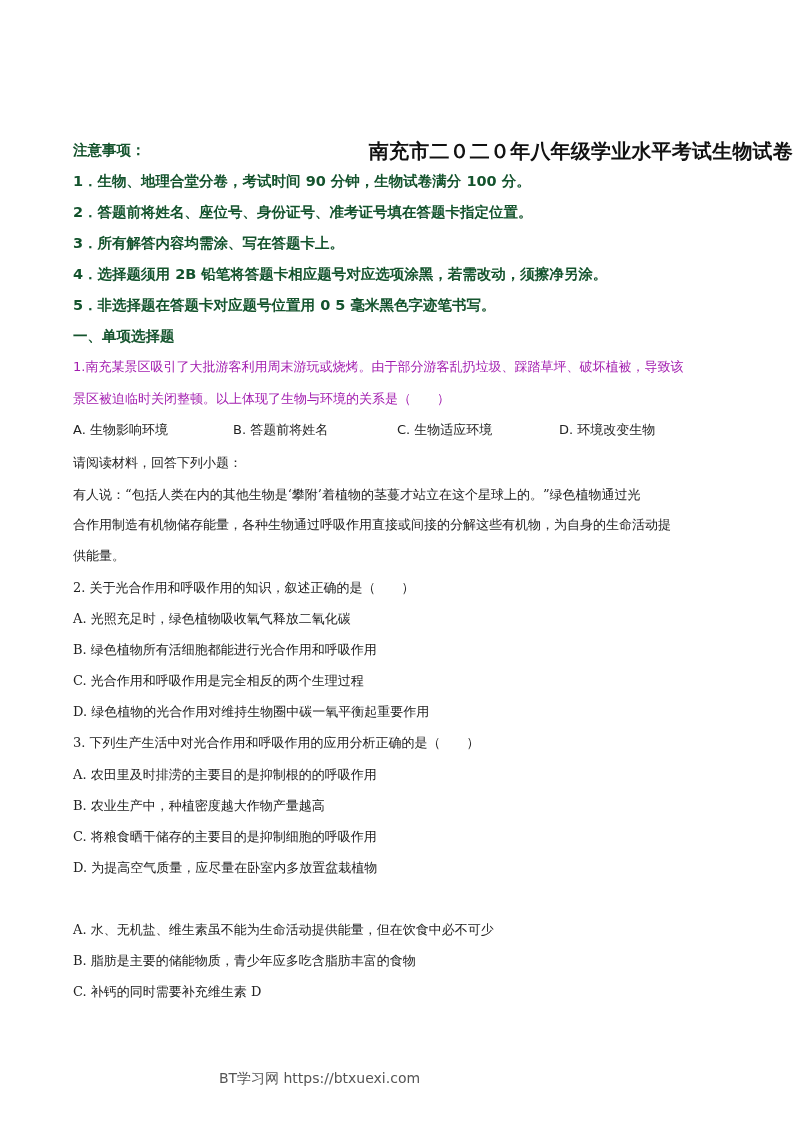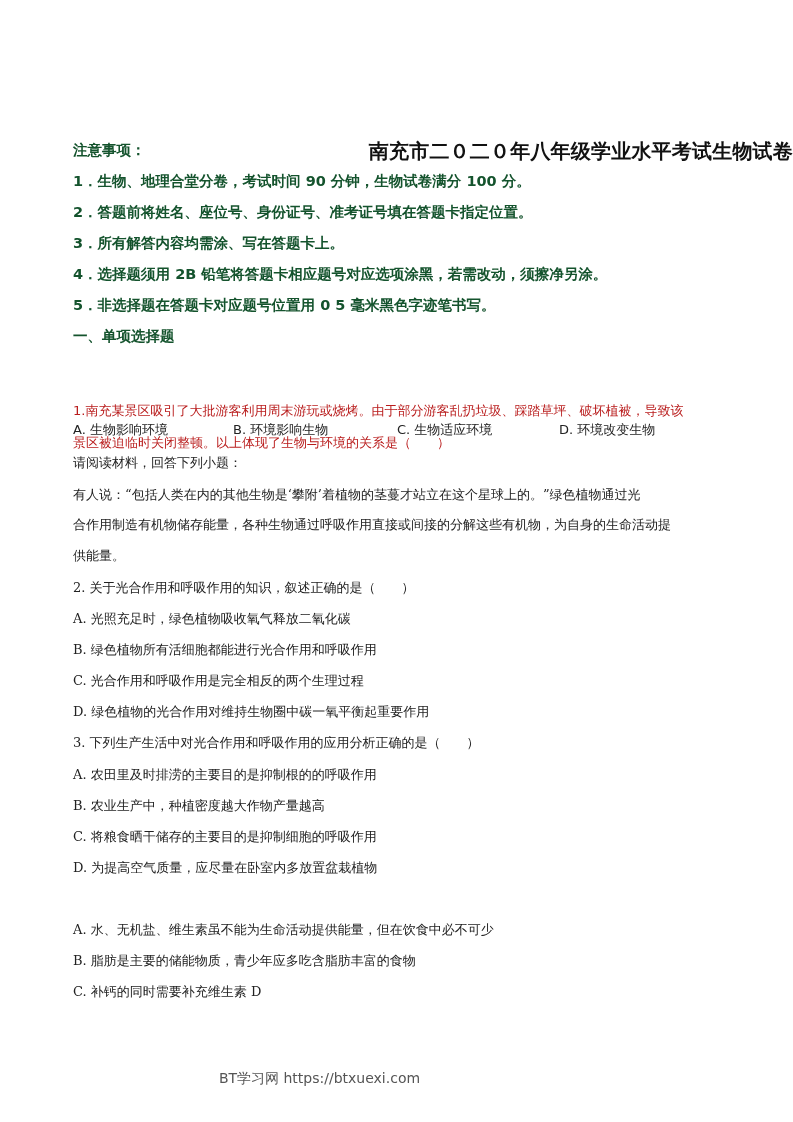--- a/index.html
+++ b/index.html
@@ -6,21 +6,21 @@
   body { width: 793px; height: 1122px; position: relative; overflow: hidden;
          font-family: "DejaVu Serif", "Liberation Serif", serif; color: #1a1a1a; }
   .page { position: absolute; left: 0; top: 0; width: 793px; height: 1122px; }
   .title { position: absolute; left: 0; width: 793px; top: 99px; text-align: right;
            font-family: "DejaVu Sans", "Liberation Sans", sans-serif; font-weight: bold;
            font-size: 20px; letter-spacing: 0.2px; color: #111; margin-top: 39px; }
   .line { position: absolute; left: 73px; white-space: nowrap; }
   .bold { font-family: "DejaVu Sans", "Liberation Sans", sans-serif; font-weight: bold;
           font-size: 14.5px; color: #14532d; }
   .body { font-size: 13px; color: #222; }
-  .q1 { font-family: "DejaVu Sans", "Liberation Sans", sans-serif; font-size: 13px; color: #b91c1c; margin-top: 44px; }
+  .q1 { font-family: "DejaVu Sans", "Liberation Sans", sans-serif; font-size: 13px; color: #a21caf; }
   .opt-row { position: absolute; left: 73px; top: 421px; width: 640px; height: 20px; }
   .opt { position: absolute; top: 0; white-space: nowrap;
          font-family: "DejaVu Sans", "Liberation Sans", sans-serif; font-size: 13px; color: #222; }
   .footer { position: absolute; left: 0; width: 639px; top: 1070px; text-align: center;
             font-family: "DejaVu Sans", "Liberation Sans", sans-serif; font-size: 14px; color: #555; }
 </style>
 </head>
 <body>
 
 <div class="page">
@@ -33,21 +33,21 @@
   <div class="line bold" style="top:234px">3．所有解答内容均需涂、写在答题卡上。</div>
   <div class="line bold" style="top:265px">4．选择题须用 2B 铅笔将答题卡相应题号对应选项涂黑，若需改动，须擦净另涂。</div>
   <div class="line bold" style="top:296px">5．非选择题在答题卡对应题号位置用 0 5 毫米黑色字迹笔书写。</div>
   <div class="line bold" style="top:327px">一、单项选择题</div>
 
   <div class="line q1" style="top:358px">1.南充某景区吸引了大批游客利用周末游玩或烧烤。由于部分游客乱扔垃圾、踩踏草坪、破坏植被，导致该</div>
   <div class="line q1" style="top:390px">景区被迫临时关闭整顿。以上体现了生物与环境的关系是（　　）</div>
 
   <div class="opt-row">
     <span class="opt" style="left:0px">A.  生物影响环境</span>
-    <span class="opt" style="left:160px">B.  环境影响生物</span>
+    <span class="opt" style="left:160px">B.  答题前将姓名</span>
     <span class="opt" style="left:324px">C.  生物适应环境</span>
     <span class="opt" style="left:486px">D.  环境改变生物</span>
   </div>
 
   <div class="line body" style="top:454px">请阅读材料，回答下列小题：</div>
   <div class="line body" style="top:516px">合作用制造有机物储存能量，各种生物通过呼吸作用直接或间接的分解这些有机物，为自身的生命活动提</div>
   <div class="line body" style="top:486px">有人说：“包括人类在内的其他生物是‘攀附’着植物的茎蔓才站立在这个星球上的。”绿色植物通过光</div>
   <div class="line body" style="top:547px">供能量。</div>
 
   <div class="line body" style="top:579px">2.  关于光合作用和呼吸作用的知识，叙述正确的是（　　）</div>

